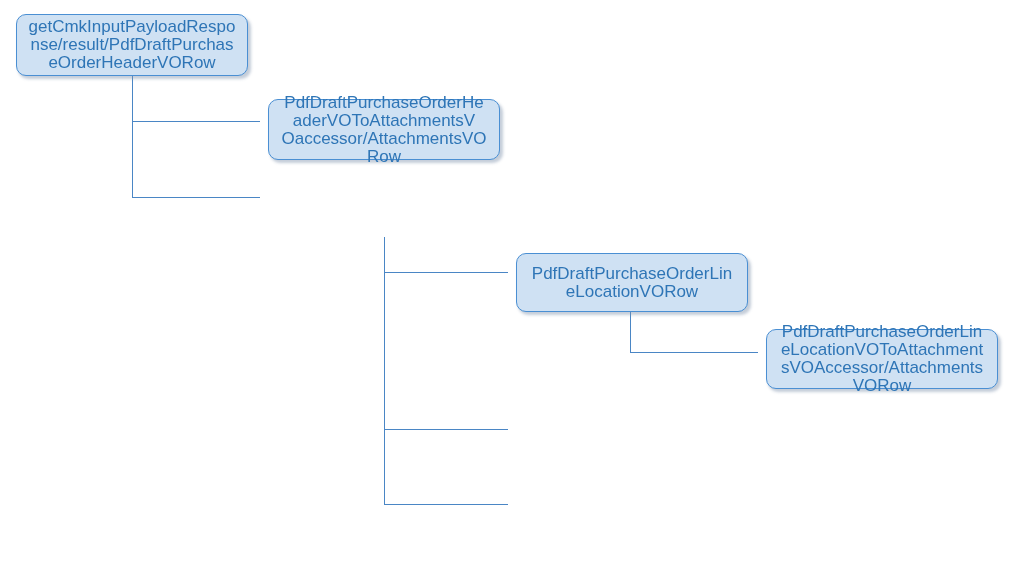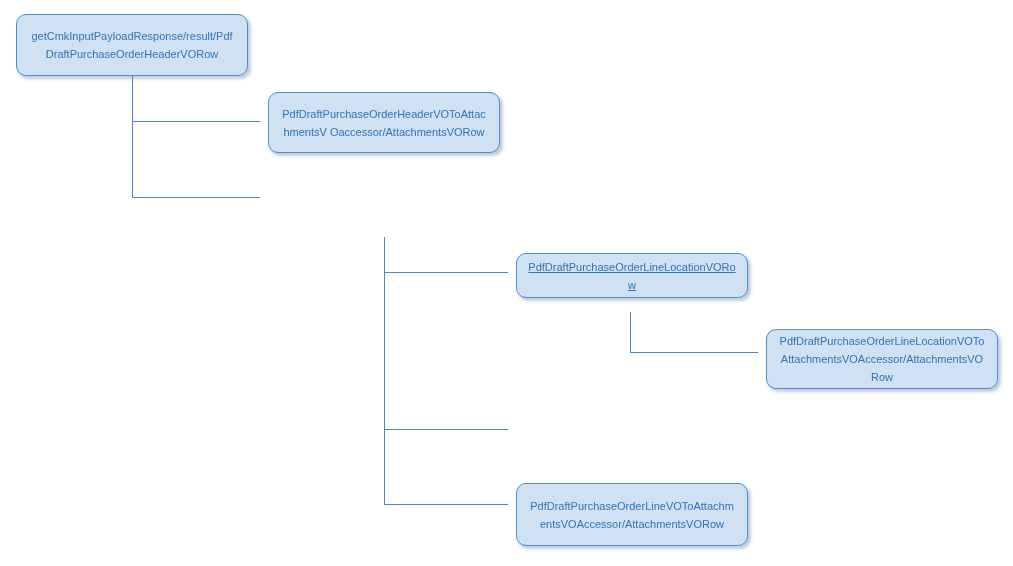--- a/index.html
+++ b/index.html
@@ -18,21 +18,21 @@
     font-family: "Liberation Sans", sans-serif;
     overflow: hidden;
   }
   .node {
     position: absolute;
     box-sizing: border-box;
     background: var(--node-fill);
     border: 1.5px solid var(--node-border);
     border-radius: 10px;
     color: var(--node-text);
-    font-size: 11px;
+    font-size: 17px;
     line-height: 18px;
     text-align: center;
     display: flex;
     align-items: center;
     justify-content: center;
     padding: 3px 11px;
     box-shadow: 2.5px 3px 3px rgba(125,145,170,0.45);
   }
   .node .label {
     width: 100%;
@@ -53,23 +53,23 @@
     border: 1.5px solid var(--node-border);
     border-radius: 10px;
     box-shadow: 2px 2px 3px rgba(125,145,170,0.35);
   }
   .connector {
     position: absolute;
     background: var(--connector);
   }
   
   .n1 { left: 16px;  top: 14px;  width: 232px; height: 62px; }
-  .n2 { left: 268px; top: 92px;  width: 232px; height: 61px; }
+  .n2 { left: 268px; top: 99px;  width: 232px; height: 61px; }
   .n3 { left: 268px; top: 181px; width: 232px; height: 56px; }
-  .n4 { left: 516px; top: 253px; width: 232px; height: 45px; text-decoration: underline; }
+  .n4 { left: 516px; top: 253px; width: 232px; height: 59px; }
   .n5 { left: 766px; top: 329px; width: 232px; height: 60px; }
   .n6 { left: 516px; top: 407px; width: 232px; height: 57px; }
   .n7 { left: 516px; top: 483px; width: 232px; height: 63px; }
   
   .c-v1 { left: 132px; top: 76px;  width: 1px;   height: 122px; }
   .c-h1 { left: 132px; top: 121px; width: 128px; height: 1px; }
   .c-h2 { left: 132px; top: 197px; width: 128px; height: 1px; }
   .c-v2 { left: 384px; top: 237px; width: 1px;   height: 268px; }
   .c-h3 { left: 384px; top: 272px; width: 124px; height: 1px; }
   .c-h4 { left: 384px; top: 429px; width: 124px; height: 1px; }
@@ -103,17 +103,14 @@
 
   <div class="node stacked n4">
     <span class="label">PdfDraftPurchaseOrderLineLocationVORow</span>
   </div>
 
   <div class="node stacked n5">
     <span class="label">PdfDraftPurchaseOrderLineLocationVOToAttachmentsVOAccessor/AttachmentsVORow</span>
   </div>
 
 
-  <div class="node stacked n7">
-    <span class="label">PdfDraftPurchaseOrderLineVOToAttachmentsVOAccessor/AttachmentsVORow</span>
-  </div>
 
 </div>
 
 </body></html>

